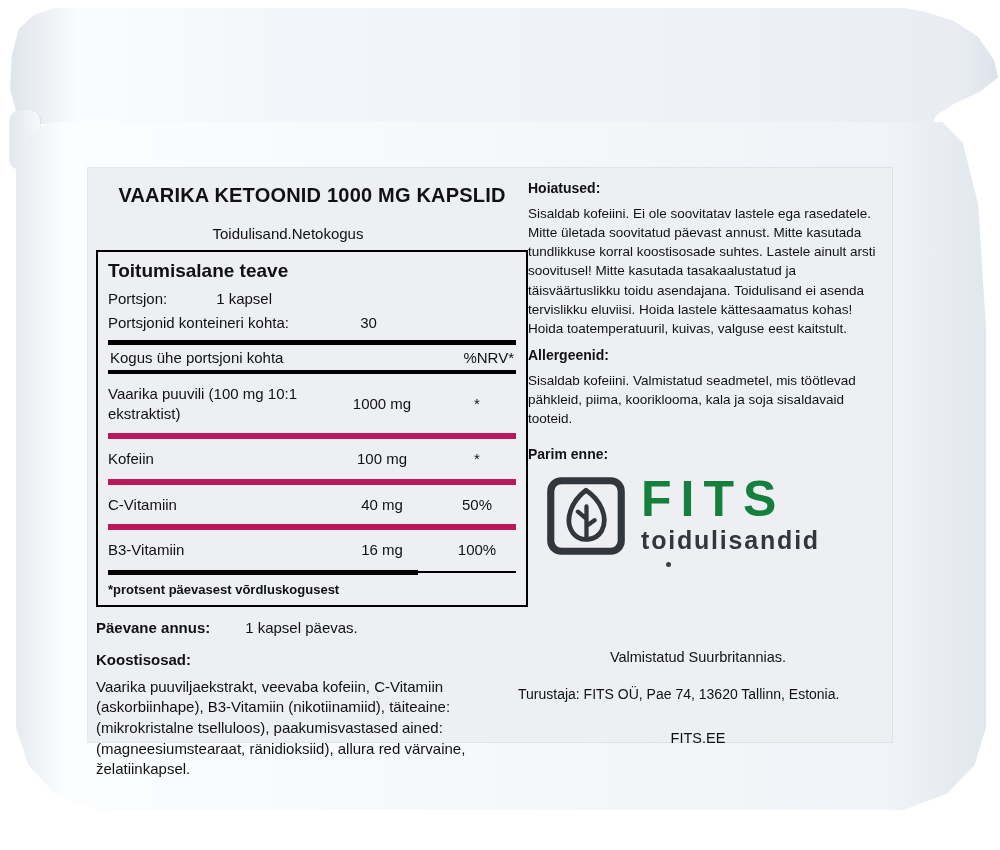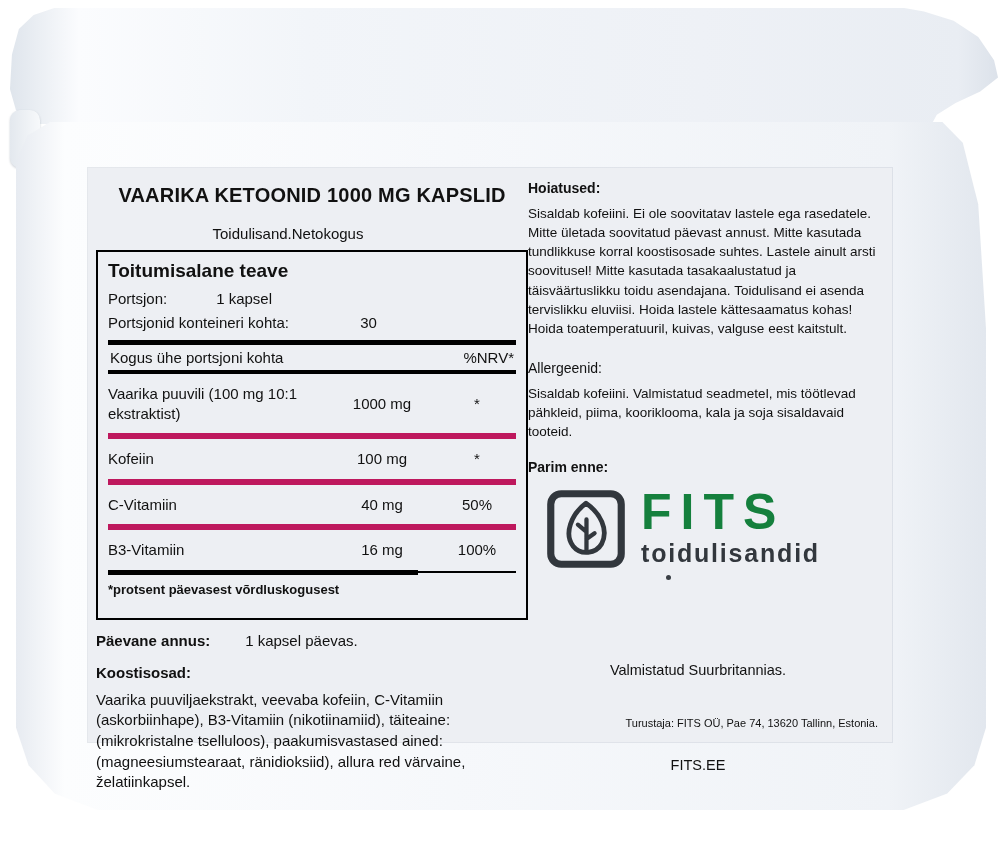--- a/index.html
+++ b/index.html
@@ -36,21 +36,21 @@
     background:#edeff3; box-shadow:0 0 0 1px rgba(185,192,202,.35);
   }
   .col-left  { position:absolute; left:8px;  top:10px; width:432px; }
   .col-right { position:absolute; left:440px; top:12px; width:348px; }
 
   .product-title { text-align:center; font-size:20px; font-weight:bold; letter-spacing:.2px; margin-top:6px; }
   .meta-row { display:flex; justify-content:center; margin-top:18px; font-size:15px; }
   .meta-row .net { margin-right:48px; }
 
   
-  .nutri-table { margin-top:8px; border:2px solid #000; padding:6px 10px 19px; background:transparent; }
+  .nutri-table { margin-top:8px; border:2px solid #000; padding:6px 10px 6px; background:transparent; }
   .nutri-heading { font-size:19px; font-weight:bold; margin:2px 0 8px; }
   .serving-row { font-size:15px; margin:7px 0; }
   .serving-row .lbl { display:inline-block; }
   .serving-row.s1 .lbl { width:104px; }
   .serving-row.s2 .lbl { width:248px; }
   .bar { background:#000; }
   .bar.b5 { height:5px; margin-top:9px; }
   .bar.b4 { height:4px; }
   .col-header { display:flex; justify-content:space-between; font-size:15px; padding:4px 2px; }
   .nutrient-row { display:flex; align-items:center; font-size:15px; padding:10px 0; }
@@ -64,32 +64,32 @@
   .footnote { font-size:13px; font-weight:bold; margin:7px 0 2px; }
 
   .dosage { margin-top:12px; font-size:15px; }
   .dosage .lbl { font-weight:bold; display:inline-block; width:145px; }
   .section-heading { font-size:15px; font-weight:bold; margin-top:15px; }
   .ingredients-text { margin-top:9px; font-size:15px; line-height:1.38; width:400px; }
 
   
   .warn-heading { font-size:14px; font-weight:bold; }
   .small-text { margin-top:8px; font-size:13.5px; line-height:1.42; width:348px; }
-  .allerg-heading { font-size:14px; font-weight:normal; margin-top:22px; }
+  .allerg-heading { font-size:14px; font-weight:bold; margin-top:9px; }
   .best-heading { font-size:14px; font-weight:bold; margin-top:17px; }
 
   .brand { display:flex; align-items:center; gap:15px; margin:14px 0 0 18px; }
   .brand-mark { width:80px; height:80px; flex:0 0 80px; }
   .brand-words { display:flex; flex-direction:column; }
   .brand-name { font-size:50px; font-weight:bold; letter-spacing:9px; line-height:.95; color:#15803d; }
   .brand-tagline { font-size:25px; font-weight:bold; letter-spacing:1.8px; color:#32373d; margin-top:2px; }
   .brand-dot { width:5px; height:5px; border-radius:50%; background:#3a3f45; margin:6px 0 0 138px; }
 
   .made-in { margin-top:82px; text-align:center; font-size:14.5px; width:340px; }
-  .distributor { margin-top:39px; text-align:right; font-size:11px; width:360px; margin-left:-10px; }
+  .distributor { margin-top:21px; text-align:left; font-size:14px; width:360px; margin-left:-10px; }
   .website { margin-top:28px; text-align:center; font-size:14.5px; width:340px; }
 </style>
 </head>
 <body>
 
 <div class="canvas">
 
   <div class="lid"></div>
   <div class="lid-lip"></div>
   <div class="tub-body"></div>

